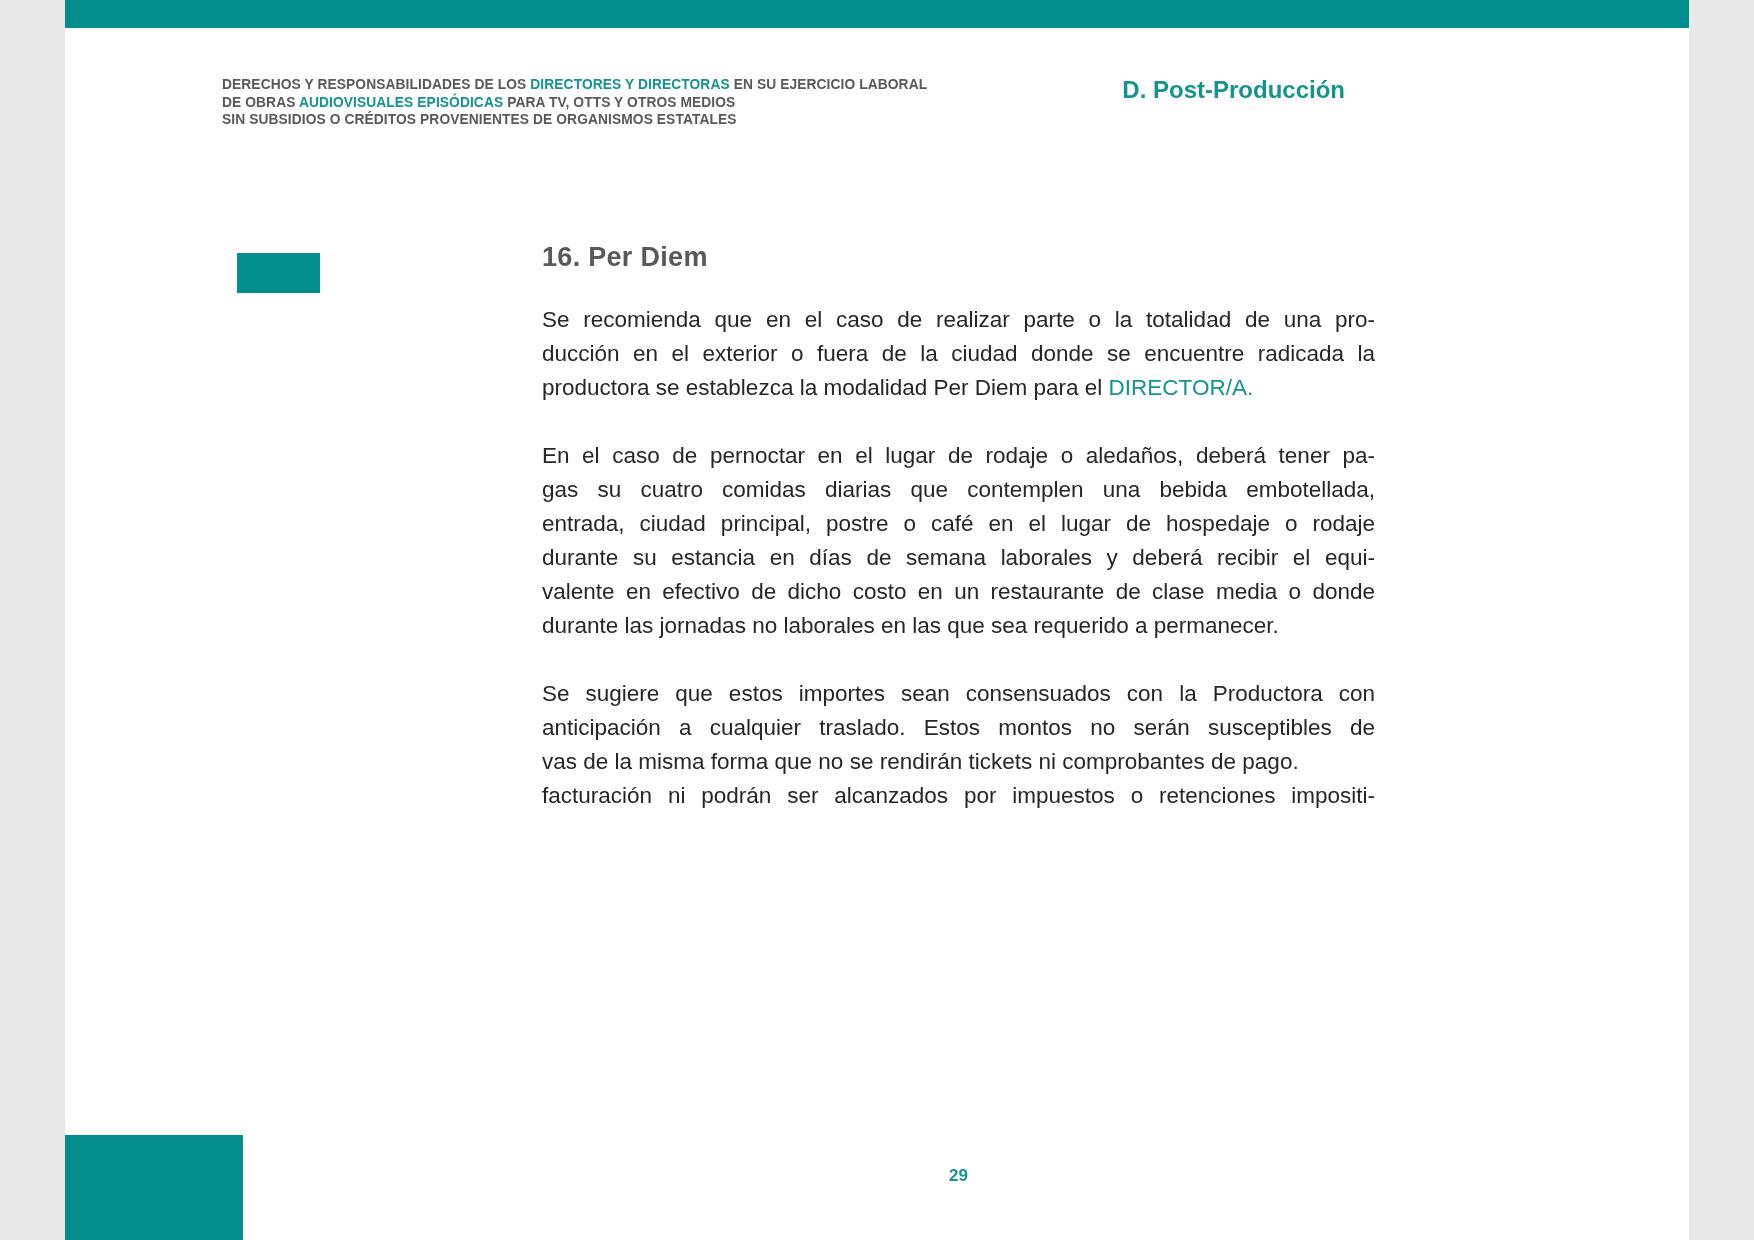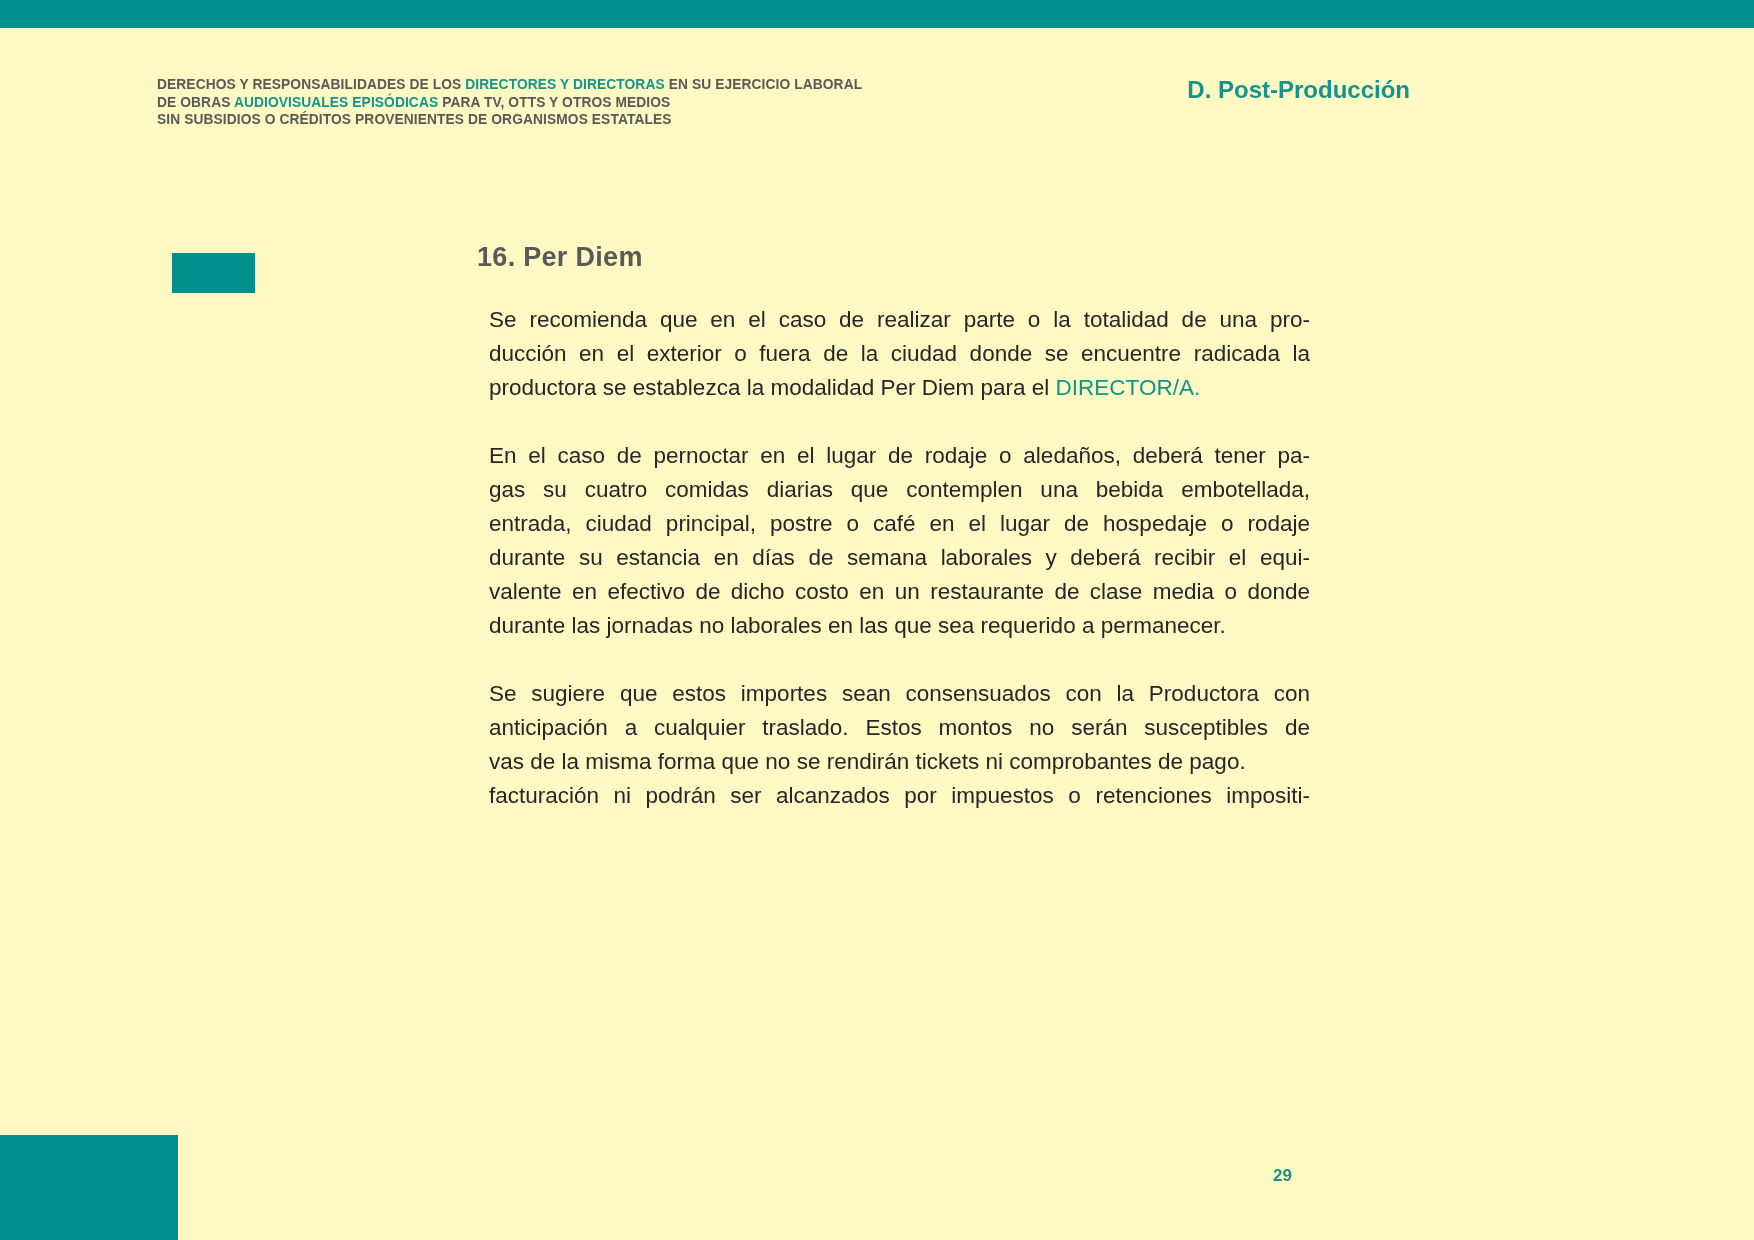--- a/index.html
+++ b/index.html
@@ -4,22 +4,22 @@
 <style>
   :root{
     --accent:#14938f;
     --teal:#018e8c;
     --header-text:#58595b;
     --body-text:#272528;
   }
   html,body{margin:0;padding:0;background:#e8e8e8;}
   .page{
     position:relative;
-    width:1754px;height:1240px;
-    background:#fef9c3;
+    width:1624px;height:1240px;
+    background:#ffffff;
     font-family:"Liberation Sans", sans-serif;
     overflow:hidden;
     margin:0 auto;
   }
   .topbar{
     position:absolute;left:0;top:0;width:1754px;height:28px;
     background:var(--teal);
   }
   .header-left{
     position:absolute;left:157px;top:76px;
@@ -43,27 +43,27 @@
     position:absolute;left:477px;top:242px;
     font-weight:bold;font-size:27px;
     color:var(--header-text);
     letter-spacing:0.3px;
   }
   .body-text{
     position:absolute;left:477px;top:303px;width:833px;
     font-size:22.5px;line-height:34px;
     color:var(--body-text);
   }
-  .paragraph{margin:0 0 34px 12px;}
+  .paragraph{margin:0 0 34px 0;}
   .line{text-align:left;}
   .line.j{text-align:justify;text-align-last:justify;-moz-text-align-last:justify;}
   .accent{color:var(--accent);}
   .footer-num{
-    position:absolute;left:459px;top:1166px;width:833px;
-    text-align:right;
+    position:absolute;left:477px;top:1166px;width:833px;
+    text-align:center;
     font-weight:bold;font-size:17px;
     color:var(--accent);
   }
   .bottom-rect{
     position:absolute;left:0;top:1135px;width:178px;height:105px;
     background:var(--teal);
   }
 </style>
 </head>
 <body>

